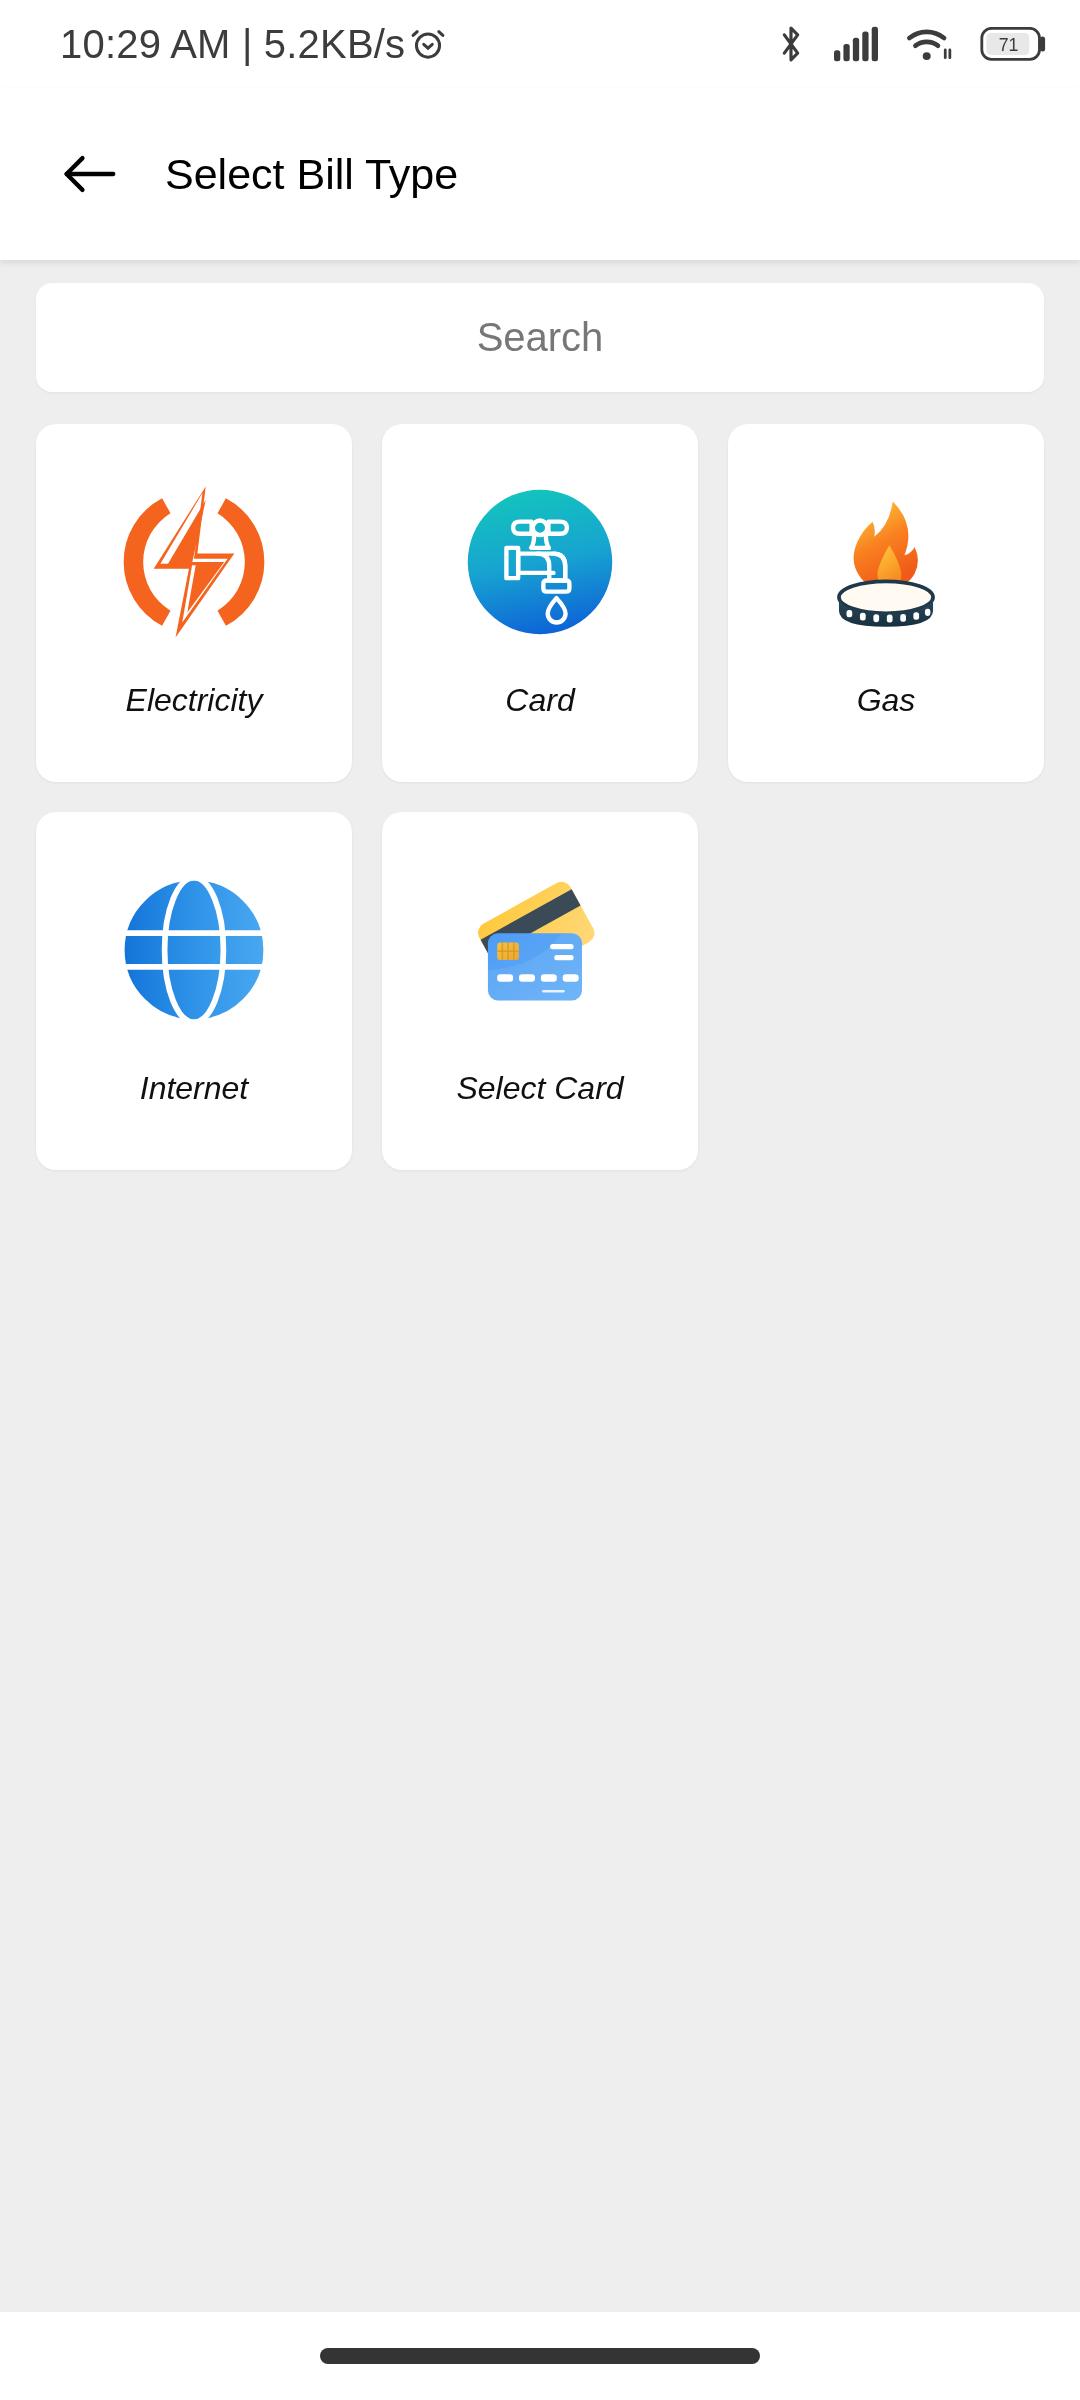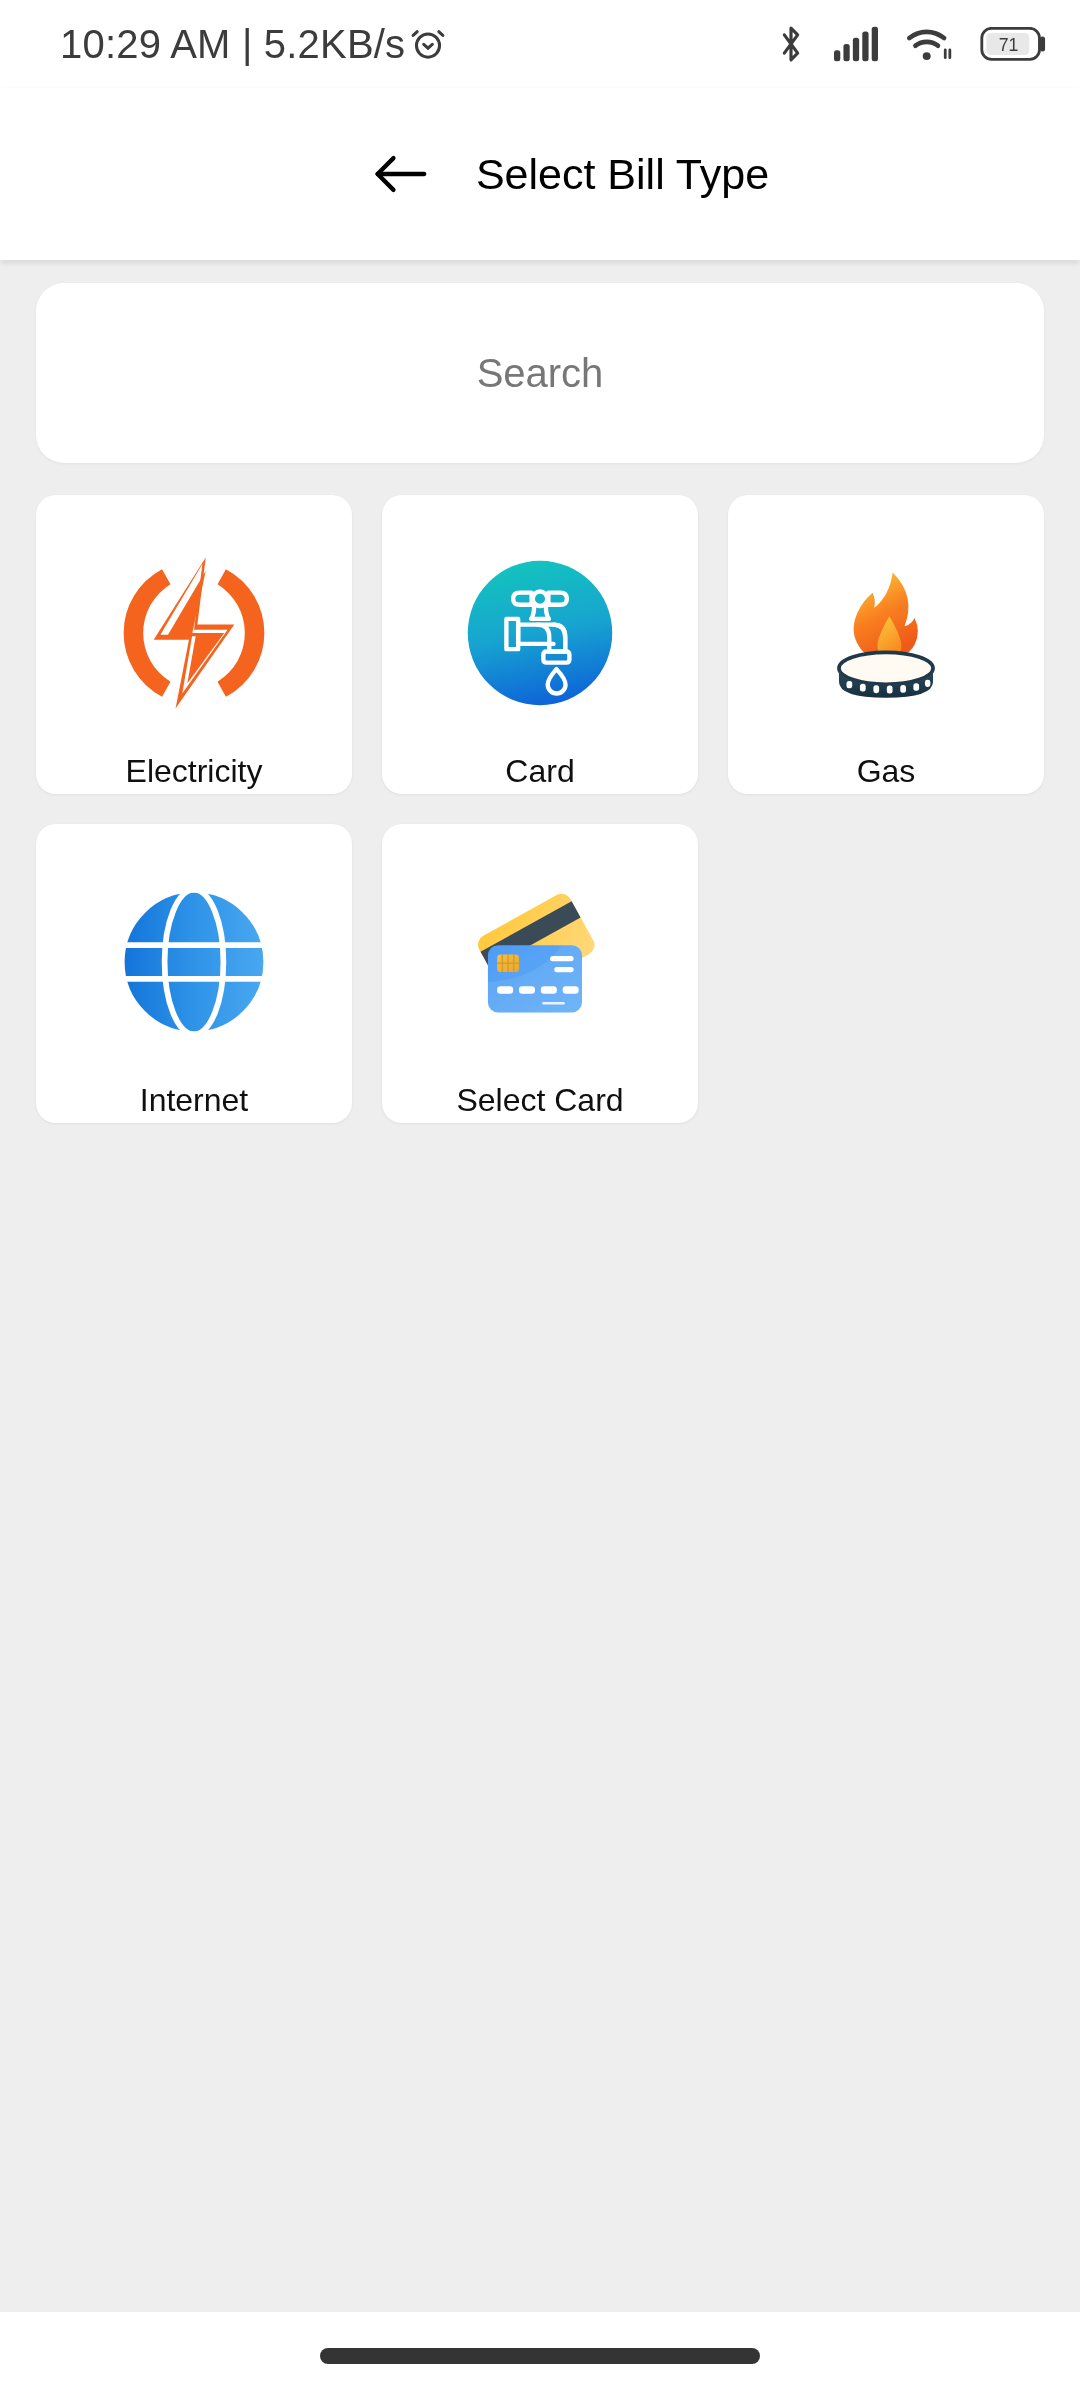--- a/index.html
+++ b/index.html
@@ -21,52 +21,52 @@
   .status-time{ font-size:40px; color:#3c3c3c; letter-spacing:.2px; white-space:nowrap; }
   .status-right{ display:flex; align-items:center; gap:28px; }
   .ic{ display:block; }
 
   
   .appbar{
     position:absolute; top:88px; left:0; width:1080px; height:172px;
     background:#ffffff; display:flex; align-items:center;
     box-shadow:0 3px 6px rgba(0,0,0,0.09);
     z-index:3;
-    justify-content:center;
   }
   .back-btn{ width:92px; height:92px; margin-left:43px;
     display:flex; align-items:center; justify-content:center; cursor:pointer; }
   .appbar-title{ font-size:43px; color:#000000; margin-left:30px; }
 
   
   .content{
     position:absolute; top:260px; left:0; width:1080px; height:2052px;
     background:#eeeeee; padding:23px 36px 0 36px;
   }
 
   .searchbox{
-    width:1008px; height:180px; background:#ffffff; border-radius:28px;
+    width:1008px; height:109px; background:#ffffff; border-radius:16px;
     display:flex; align-items:center; justify-content:center;
     box-shadow:0 1px 3px rgba(0,0,0,0.05);
   }
   .search-input{
     width:100%; height:100%; border:0; outline:0; background:transparent;
     text-align:center; font-size:40px; color:#1f1f1f;
     font-family:"Liberation Sans", sans-serif;
   }
   .search-input::placeholder{ color:#777777; opacity:1; }
 
   .grid{
     display:flex; flex-wrap:wrap; gap:30px 30px; margin-top:32px;
   }
   .tile{
-    width:316px; height:299px; background:#ffffff; border-radius:20px;
+    width:316px; height:358px; background:#ffffff; border-radius:20px;
     display:flex; flex-direction:column; align-items:center;
     justify-content:flex-start; cursor:pointer;
     box-shadow:0 1px 3px rgba(0,0,0,0.06);
+    font-style:italic;
   }
   .tile-icon{
     height:196px; margin-top:40px;
     display:flex; align-items:center; justify-content:center;
   }
   .tile-label{ font-size:32px; color:#101010; margin-top:22px; }
 
   
   .navbar{
     position:absolute; left:0; bottom:0; width:1080px; height:88px;

